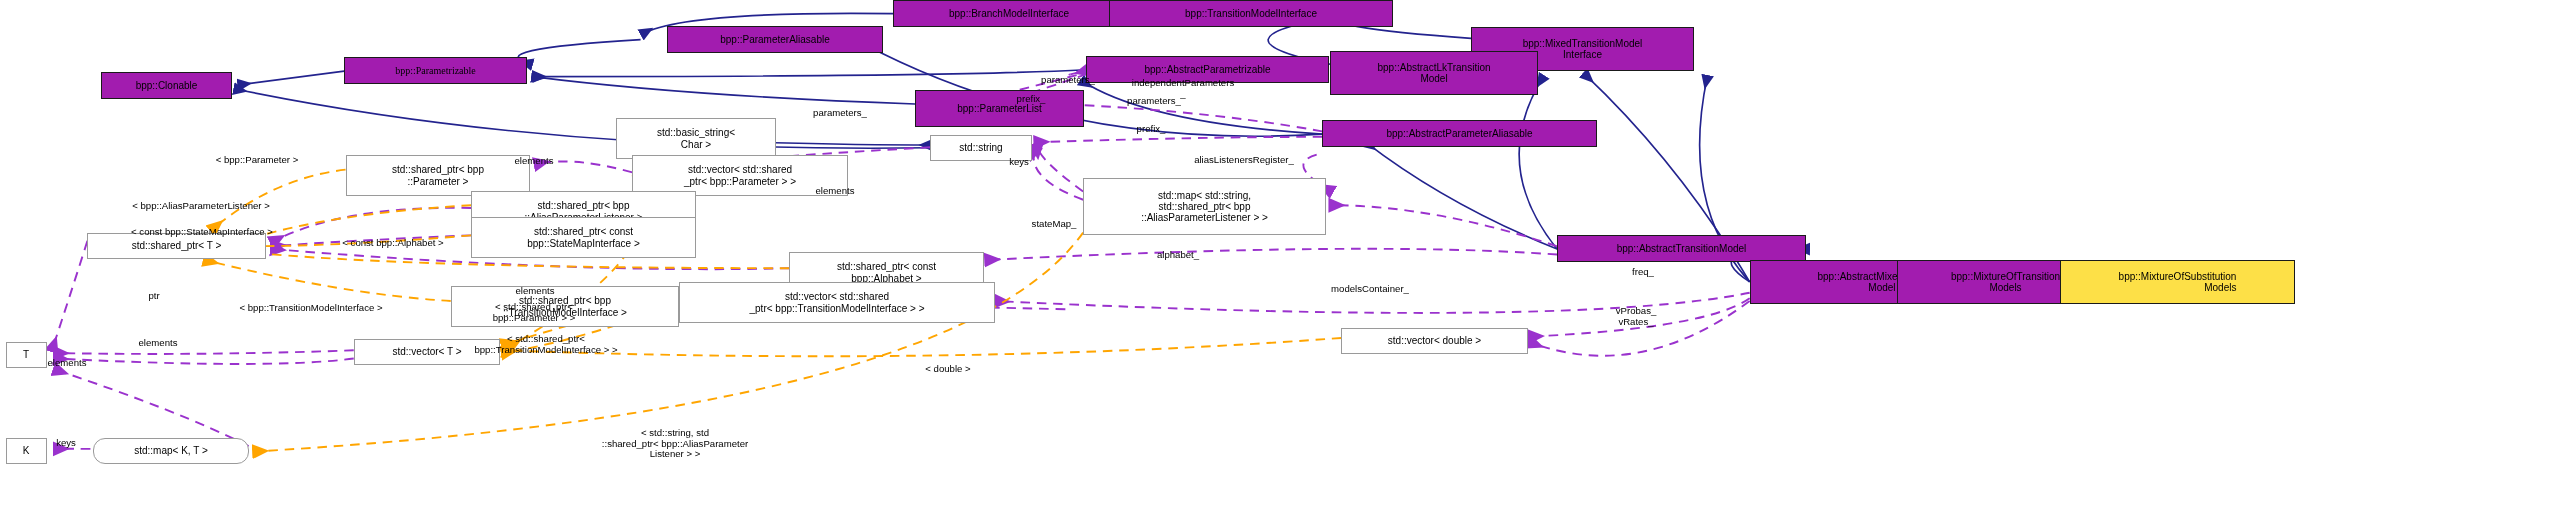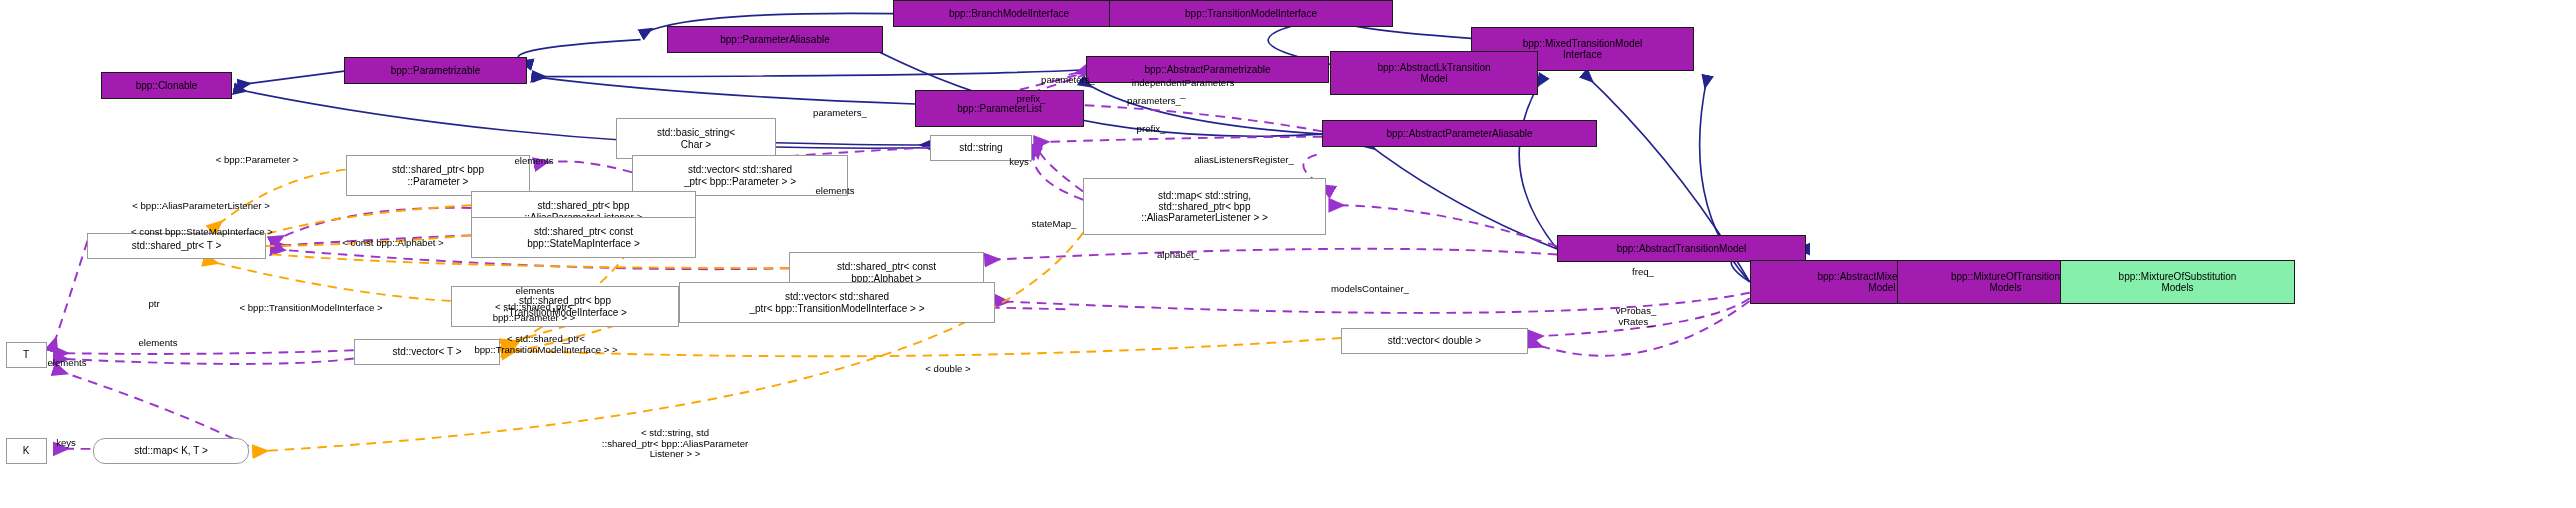--- a/index.html
+++ b/index.html
@@ -14,21 +14,21 @@
     border:0.7px solid #000000;
     background:#a21caf;
     color:#000000;
     font-size:10px;
     line-height:1.12;
     white-space:pre-line;
     padding:0.7px 2.7px;
   }
   .node.solid{border:0.7px solid #1a1a1a;}
   .node.tmpl{border:0.7px solid #9a9a9a;background:#ffffff;}
-  .node.current{background:#86efac;border:0.7px solid #1a1a1a;}
+  .node.current{background:#fde047;border:0.7px solid #1a1a1a;text-align:right;}
   .elabel{
     position:absolute;
     font-size:9.6px;
     color:#000000;
     white-space:pre-line;
     text-align:center;
     line-height:1.1;
     transform:translateX(-50%);
   }
 </style>
@@ -109,21 +109,21 @@
       <path d="M982,247 Q700,268 368,256"></path>
       <path d="M497,216 Q420,236 368,252"></path>
       <path d="M497,222 Q420,250 368,258"></path>
       <path d="M463,128 Q500,180 372,254"></path>
       <path d="M793,170 Q700,300 186,330"></path>
     </g>
   </svg>
 
   <div id="nodes">
       <div class="node solid" style="left: 101px; top: 72px; width: 131px; height: 27px;">bpp::Clonable</div>
-      <div class="node solid" style="left: 344px; top: 57px; width: 183px; height: 27px;">bpp::Parametrizable</div>
+      <div class="node solid" style="left: 344px; top: 57px; width: 183px; height: 27px; font-family: Liberation Serif, serif;">bpp::Parametrizable</div>
       <div class="node solid" style="left: 641px; top: 26px; width: 216px; height: 27px; margin-left: 26px;">bpp::ParameterAliasable</div>
       <div class="node solid" style="left: 893px; top: 0px; width: 232px; height: 27px;">bpp::BranchModelInterface</div>
       <div class="node solid" style="left: 1079px; top: 0px; width: 284px; height: 27px; margin-left: 30px;">bpp::TransitionModelInterface</div>
       <div class="node solid" style="left: 1471px; top: 27px; width: 223px; height: 44px;">bpp::MixedTransitionModel
 Interface</div>
       <div class="node solid" style="left: 1330px; top: 51px; width: 208px; height: 44px;">bpp::AbstractLkTransition
 Model</div>
       <div class="node solid" style="left: 1086px; top: 56px; width: 243px; height: 27px;">bpp::AbstractParametrizable</div>
       <div class="node solid" style="left: 915px; top: 90px; width: 169px; height: 37px;">bpp::ParameterList</div>
       <div class="node solid" style="left: 1322px; top: 120px; width: 275px; height: 27px;">bpp::AbstractParameterAliasable</div>
@@ -178,21 +178,21 @@
       <div class="elabel" style="left: 1370px; top: 284px;">modelsContainer_</div>
       <div class="elabel" style="left: 1643px; top: 267px;">freq_</div>
       <div class="elabel" style="left: 1636px; top: 306px;">vProbas_
 vRates_</div>
       <div class="elabel" style="left: 535px; top: 286px;">elements</div>
       <div class="elabel" style="left: 257px; top: 155px;">&lt; bpp::Parameter &gt;</div>
       <div class="elabel" style="left: 201px; top: 201px;">&lt; bpp::AliasParameterListener &gt;</div>
       <div class="elabel" style="left: 202px; top: 227px;">&lt; const bpp::StateMapInterface &gt;</div>
       <div class="elabel" style="left: 393px; top: 238px;">&lt; const bpp::Alphabet &gt;</div>
       <div class="elabel" style="left: 311px; top: 271px; margin-top: 32px;">&lt; bpp::TransitionModelInterface &gt;</div>
-      <div class="elabel" style="left: 154px; top: 291px; margin-top: 8px;">ptr</div>
+      <div class="elabel" style="left: 154px; top: 291px;">ptr</div>
       <div class="elabel" style="left: 158px; top: 338px;">elements</div>
       <div class="elabel" style="left: 534px; top: 302px;">&lt; std::shared_ptr&lt;
 bpp::Parameter &gt; &gt;</div>
       <div class="elabel" style="left: 546px; top: 334px;">&lt; std::shared_ptr&lt;
 bpp::TransitionModelInterface &gt; &gt;</div>
       <div class="elabel" style="left: 67px; top: 358px;">elements</div>
       <div class="elabel" style="left: 948px; top: 364px;">&lt; double &gt;</div>
       <div class="elabel" style="left: 66px; top: 438px;">keys</div>
       <div class="elabel" style="left: 675px; top: 428px;">&lt; std::string, std
 ::shared_ptr&lt; bpp::AliasParameter

